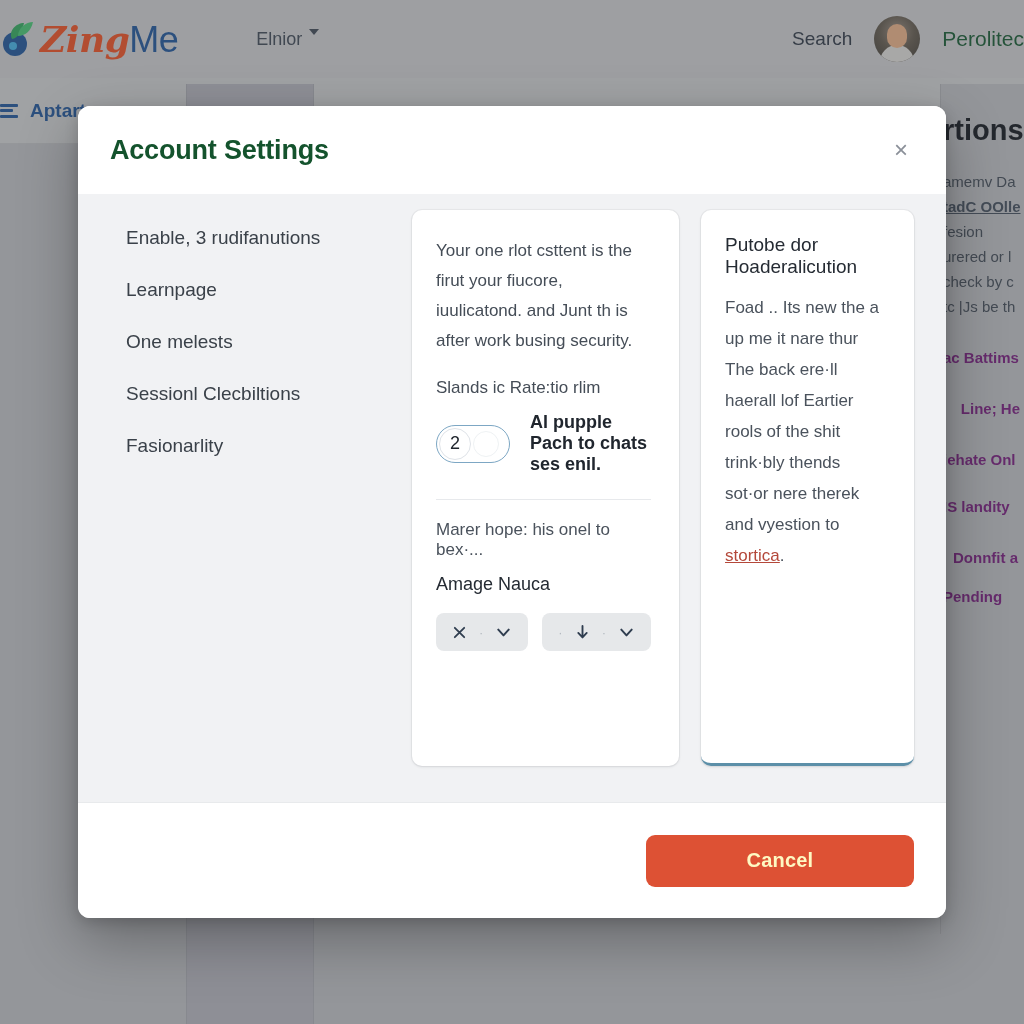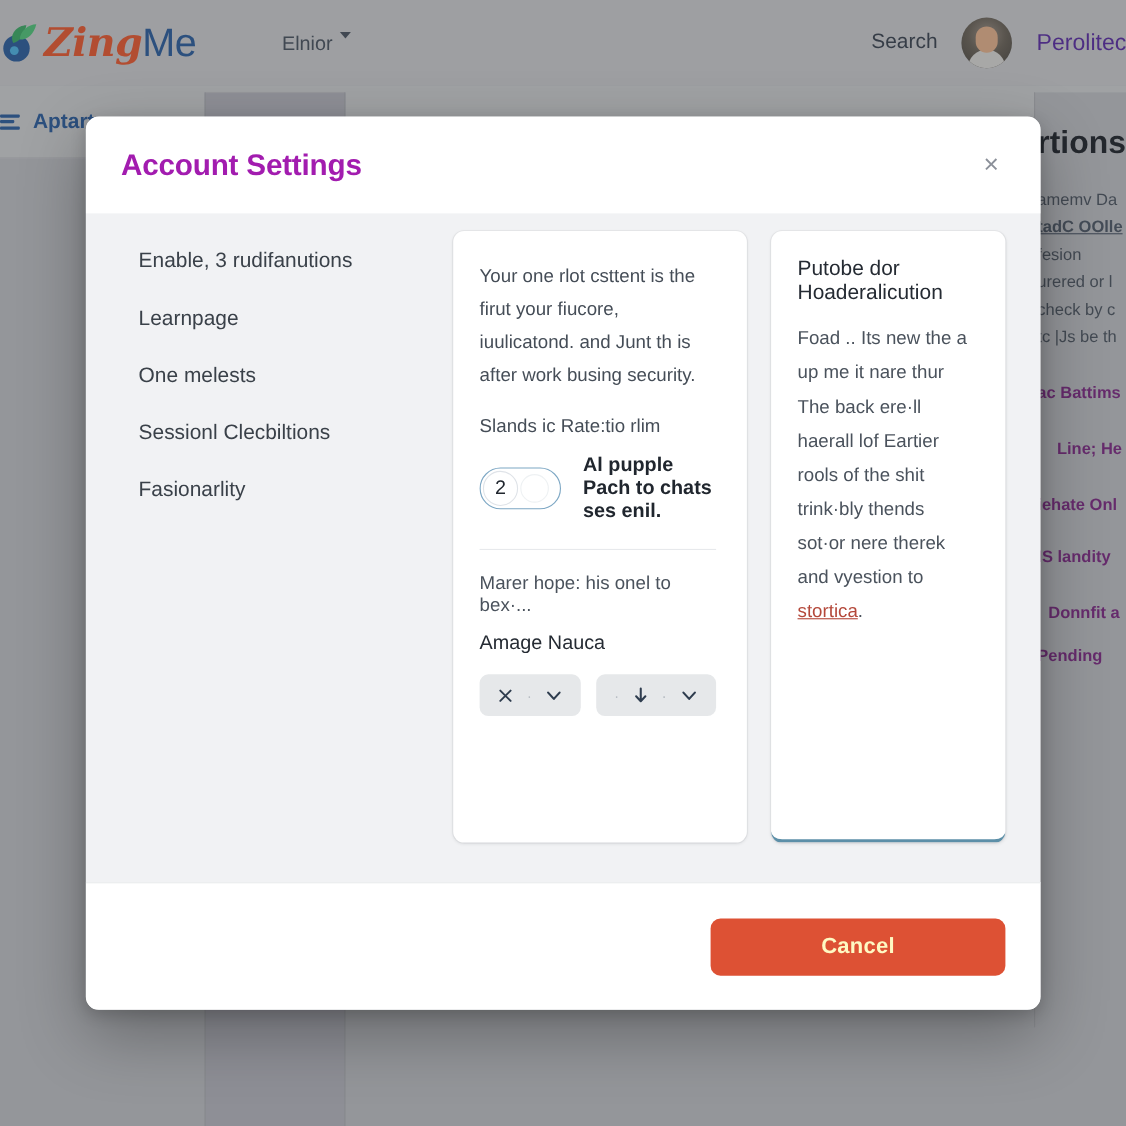--- a/index.html
+++ b/index.html
@@ -48,21 +48,21 @@
   .avatar::after {
     content:""; position:absolute; left:50%; top:62%;
     width: 34px; height: 30px; transform: translateX(-50%);
     border-radius: 18px 18px 0 0; background:#cfcdc9;
   }
   .avatar::before {
     content:""; position:absolute; left:50%; top:18%;
     width: 20px; height: 24px; transform: translateX(-50%);
     border-radius: 10px; background:#b08c72; z-index:2;
   }
-  .user-name { font-size: 21px; color: #4c1d95; white-space: nowrap; }
+  .user-name { font-size: 21px; color: #14532d; white-space: nowrap; }
 
   #bg-subbar {
     position: absolute; left: 0; top: 78px; width: 1024px; height: 66px;
     background: #c3c4c5; border-bottom: 1px solid #b4b5b6;
     display: flex; align-items: center;
   }
   .hamb { width: 18px; height: 14px; margin-left: 0px; display:flex; flex-direction:column; justify-content:space-between; }
   .hamb i { display:block; height: 3px; background:#1d4f8f; border-radius:1px; }
   .hamb i:nth-child(2){ width: 70%; }
   .sub-lbl { font-size: 19px; color: #1d4f8f; font-weight: 700; margin-left: 12px; }
@@ -96,21 +96,21 @@
     background: #f1f2f4;
     border-radius: 12px;
     box-shadow: 0 22px 60px rgba(0,0,0,0.30), 0 4px 14px rgba(0,0,0,0.16);
     display: flex; flex-direction: column;
     overflow: hidden;
   }
   #modal-header {
     background: #ffffff; height: 88px; flex: none;
     display: flex; align-items: center; padding: 0 28px 0 32px;
   }
-  #modal-title { font-size: 27px; font-weight: 700; color: #a21caf; letter-spacing: -0.2px; }
+  #modal-title { font-size: 27px; font-weight: 700; color: #14532d; letter-spacing: -0.2px; }
   #modal-close {
     margin-left: auto; width: 34px; height: 34px;
     display: flex; align-items: center; justify-content: center;
     color: #8b9099; font-size: 24px; line-height: 1; cursor: pointer;
     background: none; border: none; font-family: "Liberation Sans", sans-serif;
   }
 
   #modal-body {
     flex: 1 1 auto; display: flex; gap: 0;
     padding: 16px 32px 36px 32px;

